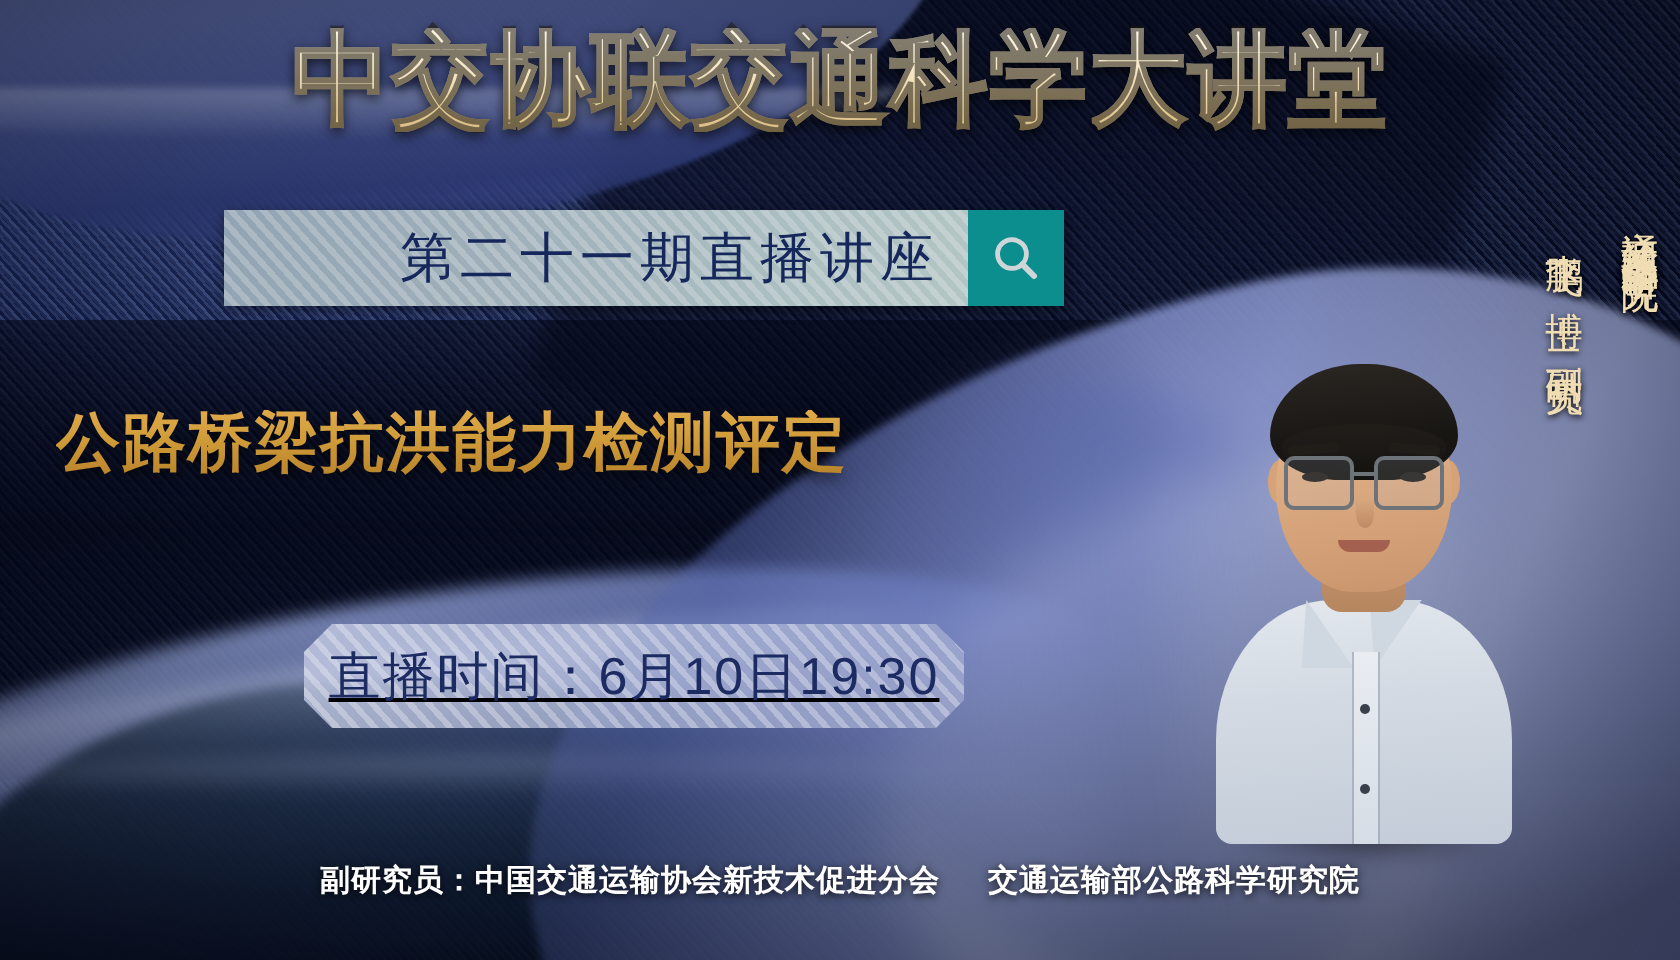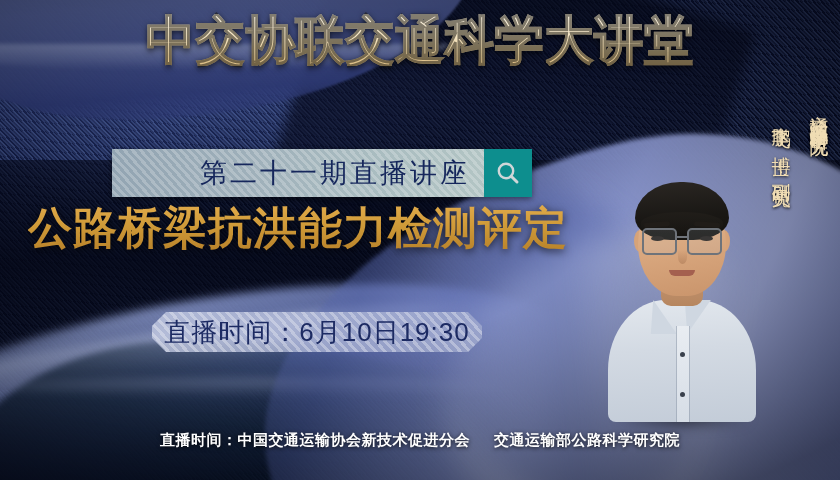--- a/index.html
+++ b/index.html
@@ -165,21 +165,20 @@
   }
 
   
   .subbar {
     position: absolute;
     left: 112px; top: 105px;
     width: 420px; height: 48px;
     display: flex;
     align-items: stretch;
     box-shadow: 0 2px 6px rgba(0,0,0,.45);
-    margin-top: 44px;
   }
   .subbar-fill {
     flex: 1;
     position: relative;
     background: linear-gradient(100deg, #92a4b2 0%, #9fb0ba 38%, #a9bcc0 68%, #b3c5c4 100%);
     display: flex;
     align-items: center;
     justify-content: flex-end;
     padding-right: 14px;
     overflow: hidden;
@@ -208,44 +207,45 @@
     display: flex;
     align-items: center;
     justify-content: center;
   }
   .subbar-icon svg { display: block; }
 
   
   .headline {
     position: absolute;
     left: 28px; top: 205px;
-    font-size: 44px;
+    font-size: 32px;
     line-height: 1.05;
     font-weight: 700;
     letter-spacing: 1px;
     white-space: nowrap;
     background: linear-gradient(180deg, #e0aa4a 0%, #cf9a38 45%, #b9832b 100%);
     -webkit-background-clip: text;
     background-clip: text;
     color: transparent;
     filter: drop-shadow(0 2px 4px rgba(0,0,0,.75));
   }
 
   
   .timepill {
     position: absolute;
     left: 152px; top: 312px;
-    width: 330px; height: 40px;
+    width: 330px; height: 52px;
     display: flex;
     align-items: center;
     justify-content: center;
     background: linear-gradient(120deg, rgba(196,203,227,.80) 0%, rgba(182,190,219,.74) 45%, rgba(168,177,210,.66) 100%);
     clip-path: polygon(14px 0, calc(100% - 14px) 0, 100% 14px, 100% calc(100% - 14px), calc(100% - 14px) 100%, 14px 100%, 0 calc(100% - 14px), 0 14px);
     box-shadow: 0 3px 10px rgba(0,0,0,.45);
     overflow: hidden;
+    text-decoration: underline;
   }
   .timepill::after {
     content: "";
     position: absolute; inset: 0;
     background-image: repeating-linear-gradient(
       48deg,
       rgba(255,255,255,0) 0px, rgba(255,255,255,0) 4px,
       rgba(255,255,255,.30) 4px, rgba(255,255,255,.30) 7px);
     pointer-events: none;
   }
@@ -485,16 +485,16 @@
       <div class="sp-bridge"></div>
     </div>
     <div class="sp-nose"></div>
     <div class="sp-mouth"></div>
   </div>
 
   <div class="vtext vtext-org">交通运输部公路科学研究院</div>
   <div class="vtext vtext-name">李鹏飞 博士 副研究员</div>
 
   <div class="footer">
-    <span>直播时间：</span><span>中国交通运输协会新技术促进分会</span><span class="gap"></span><span>交通运输部公路科学研究院</span>
+    <span>副研究员：</span><span>中国交通运输协会新技术促进分会</span><span class="gap"></span><span>交通运输部公路科学研究院</span>
   </div>
 
 </div>
 
 </body></html>

